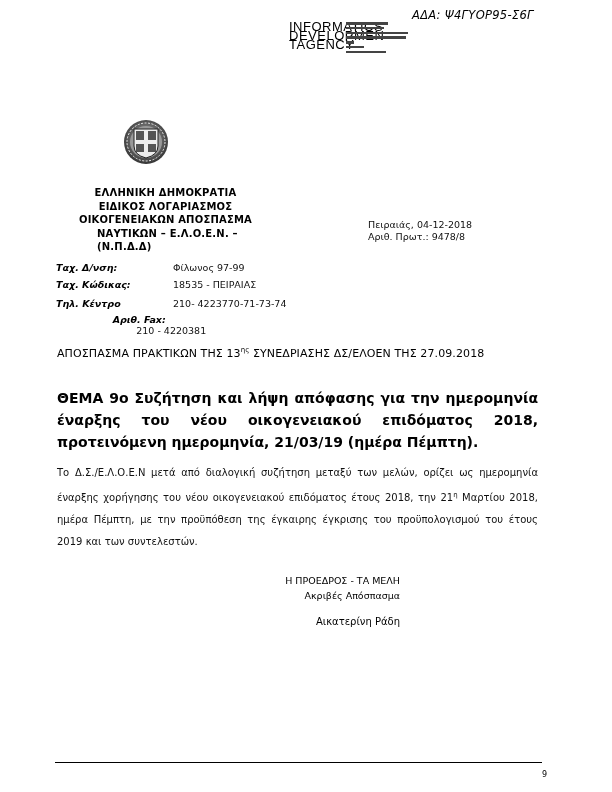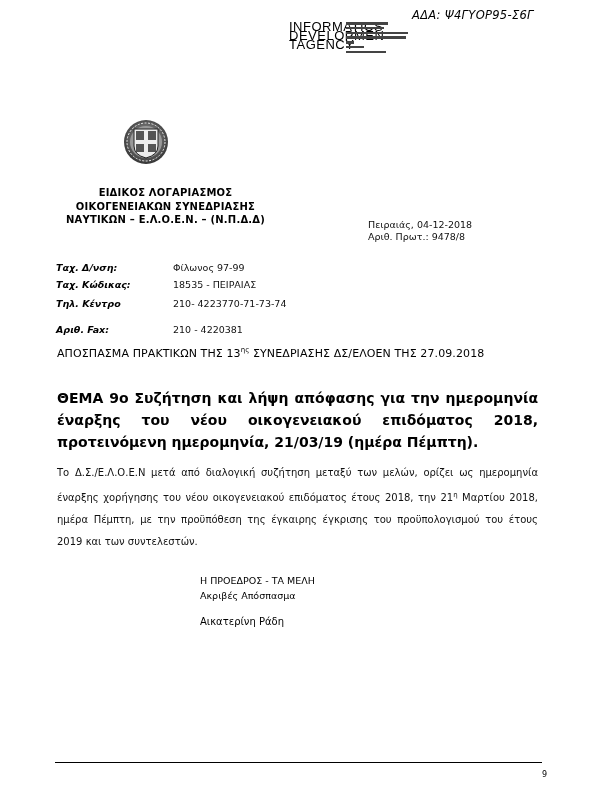--- a/index.html
+++ b/index.html
@@ -8,29 +8,29 @@
   .ada { left:412px; top:8px; font-size:11.5px; letter-spacing:0.3px; font-family:"DejaVu Sans", sans-serif;font-style:italic; }
   .stamp-org { left:289px; top:22px; font-size:13px; line-height:9px; font-family:Liberation Sans, sans-serif; letter-spacing:0.5px; }
   .stamp-small { left:346px; top:22px; width:70px; }
   .stamp-small .ln { height:2.5px; background:#444; margin:0 0 2.3px 0; }
   .emblem { left:122px; top:118px; width:48px; height:48px; }
   .org { left:58px; top:186px; width:215px; text-align:center; font-weight:bold; font-size:10px; line-height:13.6px; letter-spacing:0.2px; font-family:"DejaVu Sans", sans-serif; }
   .org div:nth-child(4) { text-align:left; padding-left:0;margin-left:39px; }
   .place { left:368px; top:219px; font-size:9.5px; line-height:12px; font-family:"DejaVu Sans", sans-serif; color:#111; }
   .contact { left:56px; top:259px; font-size:9.5px; font-family:"DejaVu Sans", sans-serif; }
   .contact .row { display:flex; height:17px; align-items:center; }
-  .contact .row.gap { margin-top:9px; }
+  .contact .row.gap { margin-top:2px;flex-direction:column; }
   .contact .k { width:117px; font-weight:bold; font-style:italic; }
   .contact .v { color:#111; }
   .title { left:57px; top:346px; font-size:11px; letter-spacing:0.1px; font-family:"DejaVu Sans", sans-serif; }
   .title sup { font-size:7px; }
   .subject { left:57px; top:387px; width:481px; font-size:14px; font-weight:bold; line-height:22px; text-align:justify; font-family:"DejaVu Sans", sans-serif; }
   .body { left:57px; top:462px; width:481px; font-size:10px; line-height:22px; text-align:justify; font-family:"DejaVu Sans", sans-serif; color:#111; }
   .body sup { font-size:7px; }
-  .sign { left:200px; top:573px; width:200px; text-align:left; font-size:9.5px; line-height:15px; font-family:"DejaVu Sans", sans-serif; }
+  .sign { left:200px; top:573px; width:200px; text-align:right; font-size:9.5px; line-height:15px; font-family:"DejaVu Sans", sans-serif; }
   .sign .name { font-size:10px; margin-top:11px; }
   .footline { left:55px; top:762px; width:487px; height:1px; background:#000; }
   .pagenum { left:542px; top:770px; font-size:8px; font-family:"DejaVu Sans", sans-serif; }
 </style>
 </head>
 <body>
 
 <div class="abs ada">ΑΔΑ: Ψ4ΓΥΟΡ95-Σ6Γ</div>
 
 <div class="abs stamp-org">
@@ -61,22 +61,23 @@
     <circle cx="24" cy="24" r="16" fill="#999"></circle>
     <path d="M12 11 H36 V28 Q36 37 24 40 Q12 37 12 28 Z" fill="#eee" stroke="#222" stroke-width="1"></path>
     <rect x="14" y="13" width="8" height="9" fill="#555"></rect>
     <rect x="26" y="13" width="8" height="9" fill="#555"></rect>
     <rect x="14" y="26" width="8" height="8" fill="#555"></rect>
     <rect x="26" y="26" width="8" height="8" fill="#555"></rect>
   </svg>
 </div>
 
 <div class="abs org">
+  <div>ΕΛΛΗΝΙΚΗ ΔΗΜΟΚΡΑΤΙΑ</div>
   <div>ΕΙΔΙΚΟΣ ΛΟΓΑΡΙΑΣΜΟΣ</div>
-  <div>ΟΙΚΟΓΕΝΕΙΑΚΩΝ ΣΥΝΕΔΡΙΑΣΗΣ</div>
+  <div>ΟΙΚΟΓΕΝΕΙΑΚΩΝ ΑΠΟΣΠΑΣΜΑ</div>
   <div>ΝΑΥΤΙΚΩΝ – Ε.Λ.Ο.Ε.Ν. – (Ν.Π.Δ.Δ)</div>
 </div>
 
 <div class="abs place">
   <div>Πειραιάς, 04-12-2018</div>
   <div>Αριθ. Πρωτ.: 9478/8</div>
 </div>
 
 <div class="abs contact">
   <div class="row">

